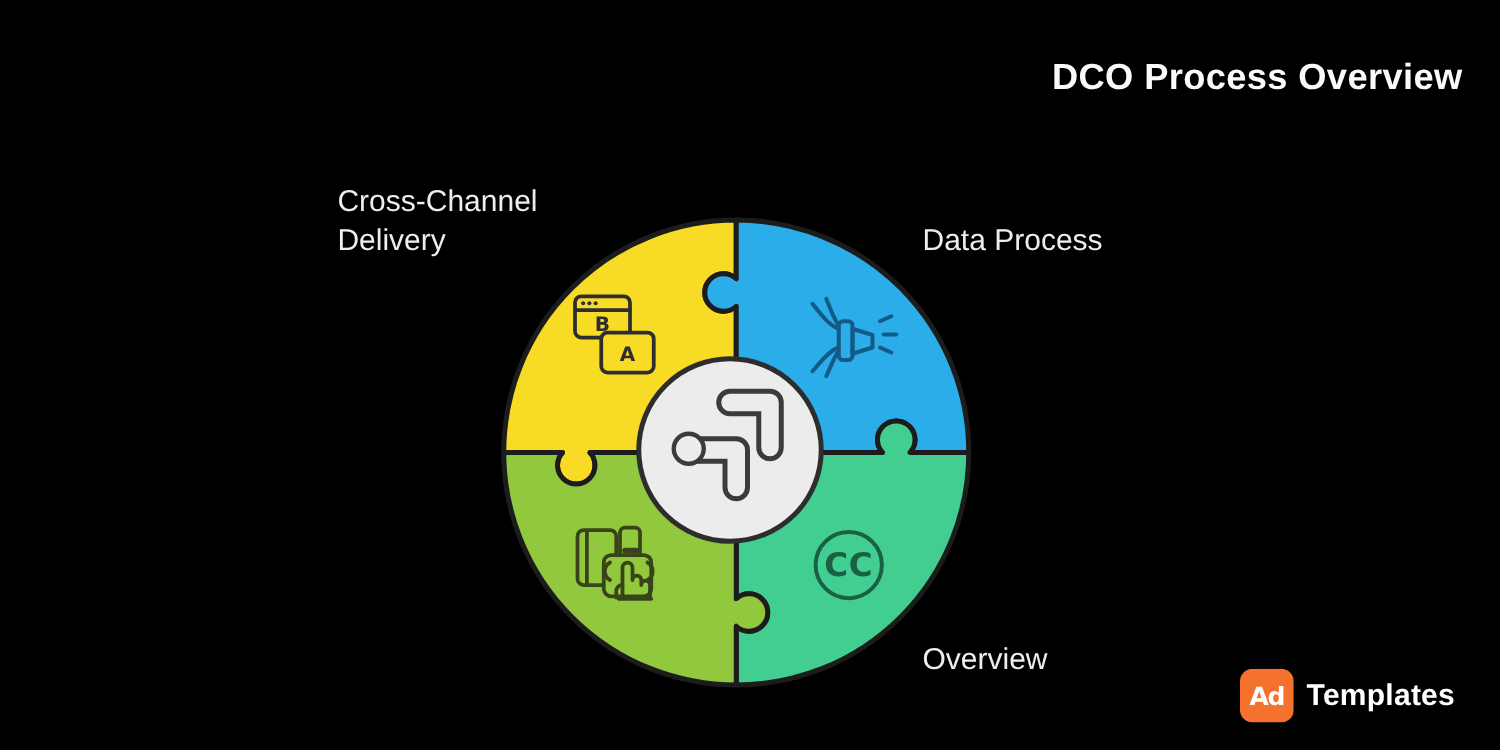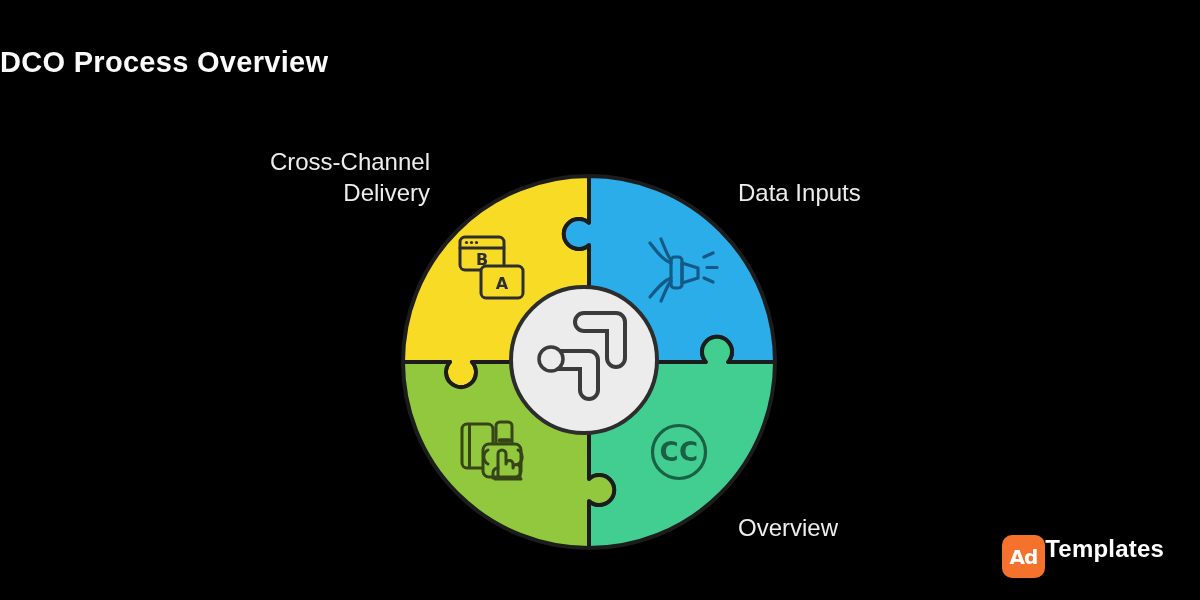--- a/index.html
+++ b/index.html
@@ -1,24 +1,24 @@
 <!DOCTYPE html>
 <html><head>
 <meta charset="utf-8">
 <style>
   html,body{margin:0;padding:0;background:#000;}
   .stage{position:relative;width:1200px;height:600px;background:#000;overflow:hidden;
          font-family:"Liberation Sans",sans-serif;}
-  .title{position:absolute;top:46px;left:0;width:1170px;text-align:left;
+  .title{position:absolute;top:46px;left:0;width:1170px;text-align:right;
          color:#fafafa;font-size:29px;font-weight:700;letter-spacing:.3px;}
   .diagram-svg{position:absolute;left:0;top:0;}
   .label{position:absolute;color:#ededed;font-size:24px;line-height:31px;font-weight:500;}
   .label .line{display:block;}
-  .label-right{text-align:right;}
-  .brand{position:absolute;right:36px;bottom:22px;display:flex;align-items:flex-start;}
+  .label-right{}
+  .brand{position:absolute;right:36px;bottom:22px;display:flex;align-items:center;gap:10px;}
   .brand-name{color:#ffffff;font-size:24px;font-weight:700;letter-spacing:.2px;}
   svg text{font-family:"DejaVu Sans","Liberation Sans",sans-serif;font-weight:bold;}
 </style>
 </head>
 <body>
 
 <div class="stage">
 
   <div class="title">DCO Process Overview</div>
 
@@ -84,21 +84,21 @@
         <circle cx="551" cy="359" r="12" stroke="#3B3B3B" stroke-width="3.5" fill="#ECECEC"></circle>
       </g>
     </g>
   </svg>
 
   <div class="label label-right" style="top:146px;right:770px;">
     <span class="line">Cross-Channel</span>
     <span class="line">Delivery</span>
   </div>
   <div class="label" style="top:177px;left:738px;">
-    <span class="line">Data Inputs</span>
+    <span class="line">Data Process</span>
   </div>
   <div class="label" style="top:512px;left:738px;">
     <span class="line">Overview</span>
   </div>
 
   <div class="brand">
     <svg width="43" height="43" viewBox="0 0 43 43">
       <rect x="0" y="0" width="43" height="43" rx="10" fill="#F4722B"></rect>
       <text x="21.5" y="29" font-size="20" fill="#ffffff" text-anchor="middle" letter-spacing="-1">Ad</text>
     </svg>

